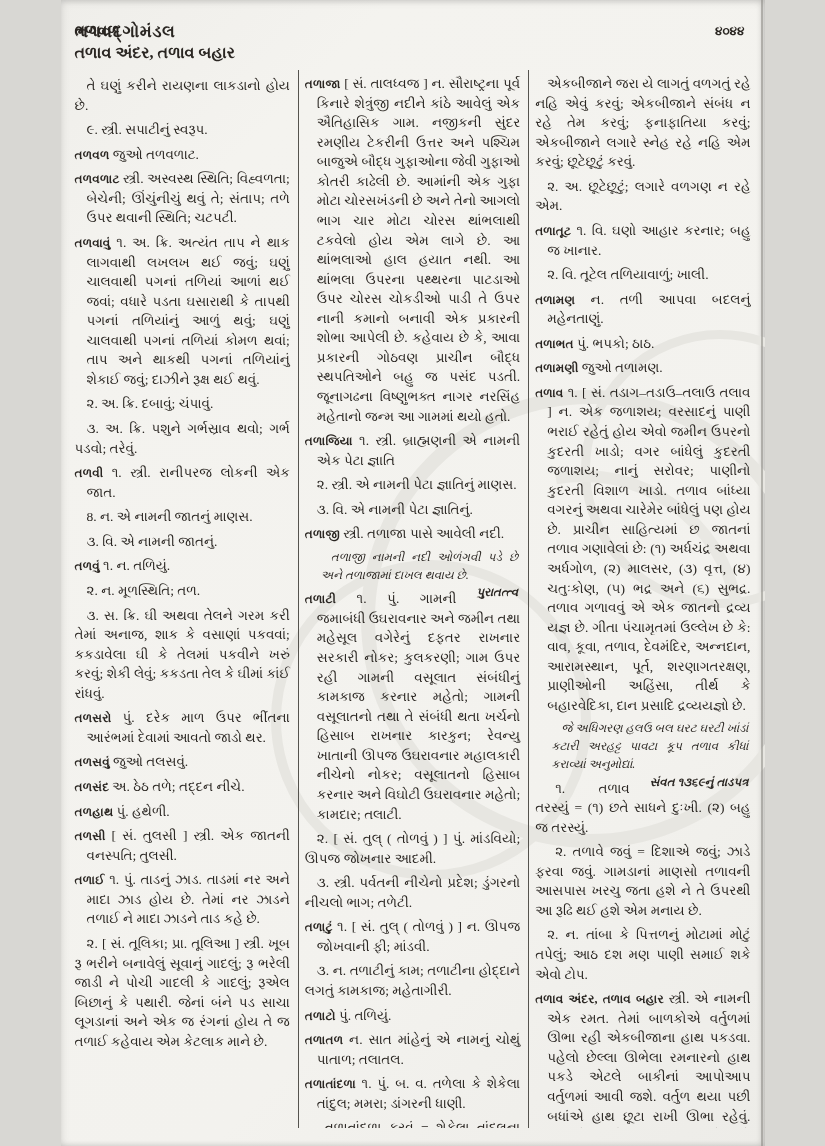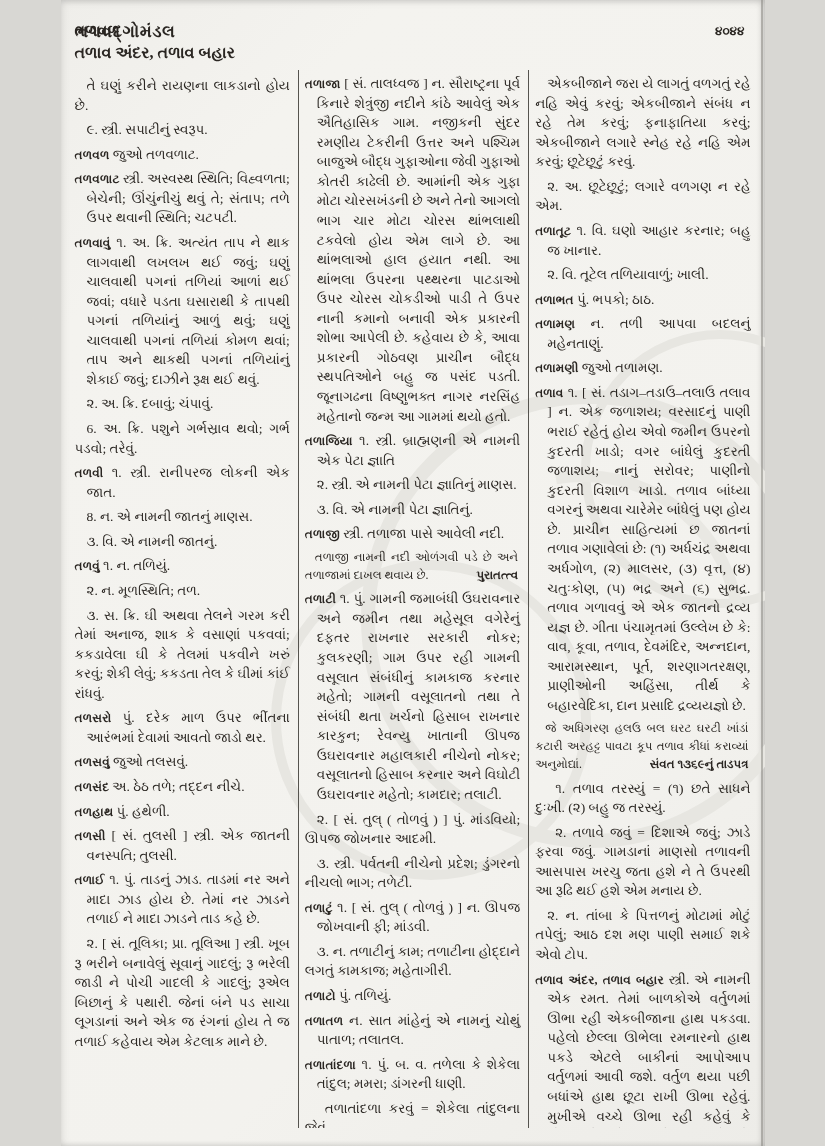--- a/index.html
+++ b/index.html
@@ -46,22 +46,23 @@
   .col-1{padding-top:6px;}
 
   p{margin:0 0 5px 0;}
   .headword{font-weight:bold;font-size:12px;letter-spacing:.2px;}
   .p-entry{padding-left:12px;text-indent:-12px;}
   .p-sub{text-indent:12px;}
   .p-para{text-indent:12px;}
   .p-idiom{text-indent:20px;}
   .p-quote{
     font-size:11.8px;line-height:1.5;
-    margin-right:2px;
+    margin-left:16px;margin-right:2px;
     text-indent:10px;
+    font-style:italic;
   }
   .attrib{float:right;font-weight:bold;padding-left:10px;}
 </style>
 </head>
 <body>
 
 <div class="page">
 
   <div class="watermark">
     <div class="wm-ring wm-r1"></div>
@@ -79,21 +80,21 @@
   <div class="guide-entry">તળાવ અંદર, તળાવ બહાર</div>
 
   <div class="columns">
     <div class="col col-1">
         <p class="p-para">તે ઘણું કરીને રાયણના લાકડાનો હોય છે.</p>
         <p class="p-sub">૯. સ્ત્રી. સપાટીનું સ્વરૂપ.</p>
         <p class="p-entry"><b class="headword">તળવળ </b>જુઓ તળવળાટ.</p>
         <p class="p-entry"><b class="headword">તળવળાટ </b>સ્ત્રી. અસ્વસ્થ સ્થિતિ; વિહ્વળતા; બેચેની; ઊંચુંનીચું થવું તે; સંતાપ; તળે ઉપર થવાની સ્થિતિ; ચટપટી.</p>
         <p class="p-entry"><b class="headword">તળવાવું </b>૧. અ. ક્રિ. અત્યંત તાપ ને થાક લાગવાથી લખલખ થઈ જવું; ઘણું ચાલવાથી પગનાં તળિયાં આળાં થઈ જવાં; વધારે પડતા ઘસારાથી કે તાપથી પગનાં તળિયાંનું આળું થવું; ઘણું ચાલવાથી પગનાં તળિયાં કોમળ થવાં; તાપ અને થાકથી પગનાં તળિયાંનું શેકાઈ જવું; દાઝીને રૂક્ષ થઈ થવું.</p>
         <p class="p-sub">૨. અ. ક્રિ. દબાવું; ચંપાવું.</p>
-        <p class="p-sub">6. અ. ક્રિ. પશુને ગર્ભસ્રાવ થવો; ગર્ભ પડવો; તરેવું.</p>
+        <p class="p-sub">૩. અ. ક્રિ. પશુને ગર્ભસ્રાવ થવો; ગર્ભ પડવો; તરેવું.</p>
         <p class="p-entry"><b class="headword">તળવી </b>૧. સ્ત્રી. રાનીપરજ લોકની એક જાત.</p>
         <p class="p-sub">8. ન. એ નામની જાતનું માણસ.</p>
         <p class="p-sub">૩. વિ. એ નામની જાતનું.</p>
         <p class="p-entry"><b class="headword">તળવું </b>૧. ન. તળિયું.</p>
         <p class="p-sub">૨. ન. મૂળસ્થિતિ; તળ.</p>
         <p class="p-sub">૩. સ. ક્રિ. ઘી અથવા તેલને ગરમ કરી તેમાં અનાજ, શાક કે વસાણાં પકવવાં; કકડાવેલા ઘી કે તેલમાં પકવીને ખરું કરવું; શેકી લેવું; કકડતા તેલ કે ઘીમાં કાંઈ રાંધવું.</p>
         <p class="p-entry"><b class="headword">તળસરો </b>પું. દરેક માળ ઉપર ભીંતના આરંભમાં દેવામાં આવતો જાડો થર.</p>
         <p class="p-entry"><b class="headword">તળસવું </b>જુઓ તલસવું.</p>
         <p class="p-entry"><b class="headword">તળસંદ </b>અ. ઠેઠ તળે; તદ્દન નીચે.</p>
         <p class="p-entry"><b class="headword">તળહાથ </b>પું. હથેળી.</p>
@@ -116,22 +117,22 @@
         <p class="p-entry"><b class="headword">તળાટો </b>પું. તળિયું.</p>
         <p class="p-entry"><b class="headword">તળાતળ </b>ન. સાત માંહેનું એ નામનું ચોથું પાતાળ; તલાતલ.</p>
         <p class="p-entry"><b class="headword">તળાતાંદળા </b>૧. પું. બ. વ. તળેલા કે શેકેલા તાંદુલ; મમરા; ડાંગરની ધાણી.</p>
         <p class="p-idiom">તળાતાંદળા કરવું = શેકેલા તાંદુલના જેવું</p>
       </div>
     <div class="col col-3">
         <p class="p-para">એકબીજાને જરા યે લાગતું વળગતું રહે નહિ એવું કરવું; એકબીજાને સંબંધ ન રહે તેમ કરવું; ફનાફાતિયા કરવું; એકબીજાને લગારે સ્નેહ રહે નહિ એમ કરવું; છૂટેછૂટું કરવું.</p>
         <p class="p-sub">૨. અ. છૂટેછૂટું; લગારે વળગણ ન રહે એમ.</p>
         <p class="p-entry"><b class="headword">તળાતૂટ </b>૧. વિ. ઘણો આહાર કરનાર; બહુ જ ખાનાર.</p>
         <p class="p-sub">૨. વિ. તૂટેલ તળિયાવાળું; ખાલી.</p>
+        <p class="p-entry"><b class="headword">તળામણ </b>ન. તળી આપવા બદલનું મહેનતાણું.</p>
         <p class="p-entry"><b class="headword">તળાભત </b>પું. ભપકો; ઠાઠ.</p>
-        <p class="p-entry"><b class="headword">તળામણ </b>ન. તળી આપવા બદલનું મહેનતાણું.</p>
         <p class="p-entry"><b class="headword">તળામણી </b>જુઓ તળામણ.</p>
         <p class="p-entry"><b class="headword">તળાવ </b>૧. [ સં. તડાગ–તડાઉ–તલાઉ તલાવ ] ન. એક જળાશય; વરસાદનું પાણી ભરાઈ રહેતું હોય એવો જમીન ઉપરનો કુદરતી ખાડો; વગર બાંધેલું કુદરતી જળાશય; નાનું સરોવર; પાણીનો કુદરતી વિશાળ ખાડો. તળાવ બાંધ્યા વગરનું અથવા ચારેમેર બાંધેલું પણ હોય છે. પ્રાચીન સાહિત્યમાં છ જાતનાં તળાવ ગણાવેલાં છે: (૧) અર્ધચંદ્ર અથવા અર્ધગોળ, (૨) માલસર, (૩) વૃત્ત, (૪) ચતુઃકોણ, (૫) ભદ્ર અને (૬) સુભદ્ર. તળાવ ગળાવવું એ એક જાતનો દ્રવ્ય યજ્ઞ છે. ગીતા પંચામૃતમાં ઉલ્લેખ છે કે: વાવ, કૂવા, તળાવ, દેવમંદિર, અન્નદાન, આરામસ્થાન, પૂર્ત, શરણાગતરક્ષણ, પ્રાણીઓની અહિંસા, તીર્થ કે બહારવેદિકા, દાન પ્રસાદિ દ્રવ્યયજ્ઞો છે.</p>
         <p class="p-quote">જે અધિગરણ હલઉ બલ ઘરટ ઘરટી ખાંડાં કટારી અરહટ્ટ પાવટા કૂપ તળાવ કીધાં કરાવ્યાં અનુમોદ્યાં.<span class="attrib">સંવત ૧૩૬૯નું તાડપત્ર</span></p>
         <p class="p-idiom">૧. તળાવ તરસ્યું = (૧) છતે સાધને દુઃખી. (૨) બહુ જ તરસ્યું.</p>
         <p class="p-idiom">૨. તળાવે જવું = દિશાએ જવું; ઝાડે ફરવા જવું. ગામડાનાં માણસો તળાવની આસપાસ ખરચુ જતા હશે ને તે ઉપરથી આ રૂઢિ થઈ હશે એમ મનાય છે.</p>
         <p class="p-sub">૨. ન. તાંબા કે પિત્તળનું મોટામાં મોટું તપેલું; આઠ દશ મણ પાણી સમાઈ શકે એવો ટોપ.</p>
         <p class="p-entry"><b class="headword">તળાવ અંદર, તળાવ બહાર </b>સ્ત્રી. એ નામની એક રમત. તેમાં બાળકોએ વર્તુળમાં ઊભા રહી એકબીજાના હાથ પકડવા. પહેલો છેલ્લા ઊભેલા રમનારનો હાથ પકડે એટલે બાકીનાં આપોઆપ વર્તુળમાં આવી જશે. વર્તુળ થયા પછી બધાંએ હાથ છૂટા રાખી ઊભા રહેવું. મુખીએ વચ્ચે ઊભા રહી કહેવું કે છોકરાંઓ, તમે બધાં એક તળાવને કાંઠે ઊભાં છો એવી કલ્પના કરો અને જ્યારે હું તળાવ અંદર એવું બોલું ત્યારે તમારે તળાવમાં એટલે વચલા વર્તુળમાં કૂદકો મારવો અને હું જ્યારે તળાવ</p>
       </div>
   </div>
 

